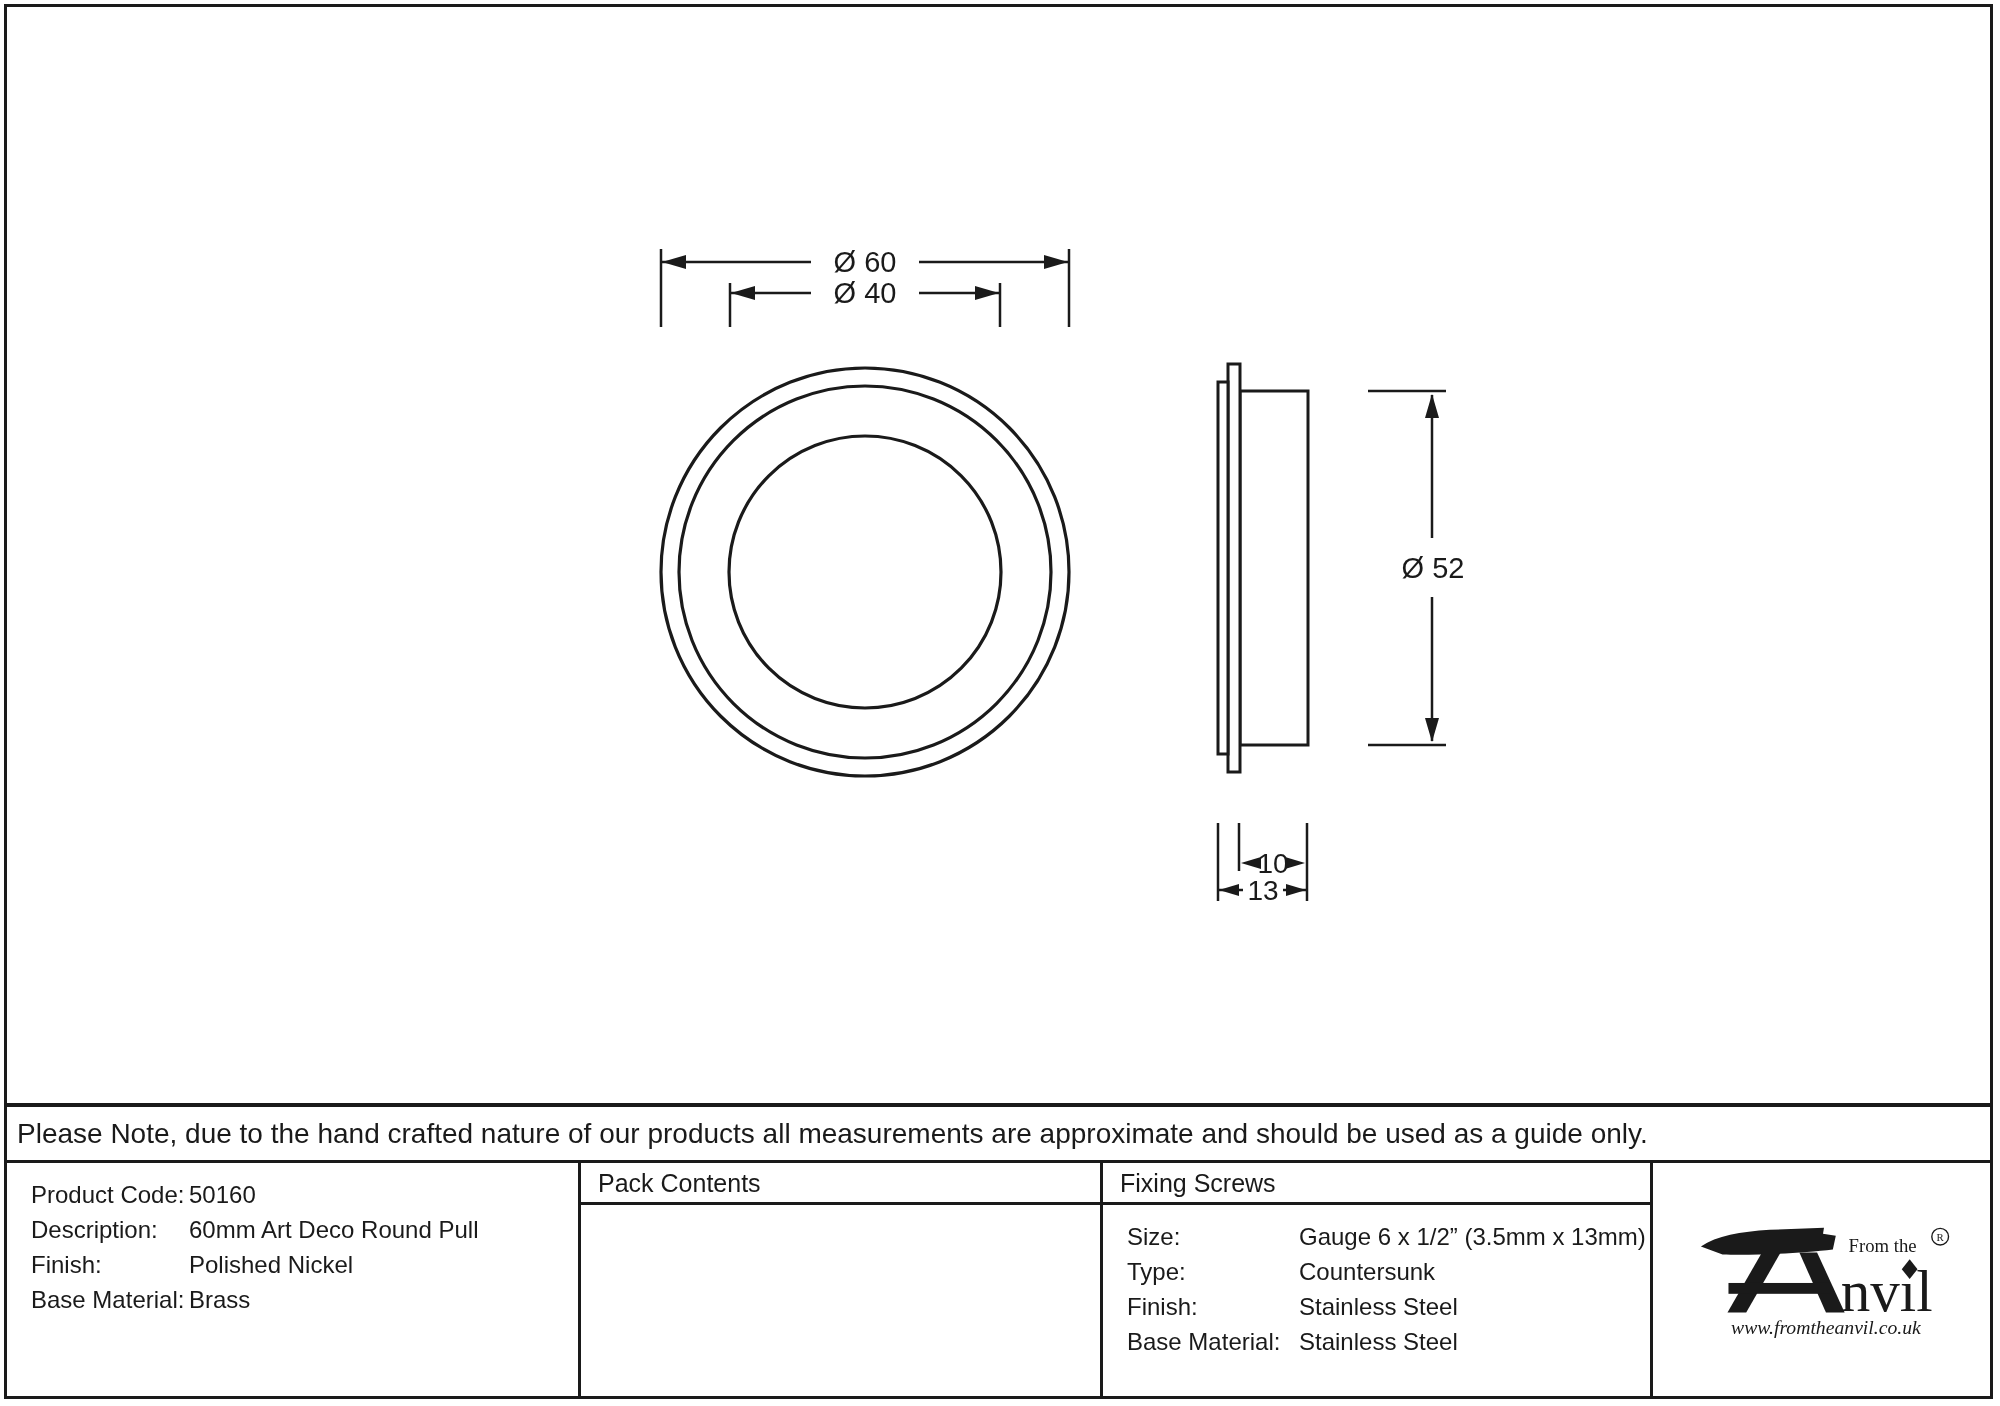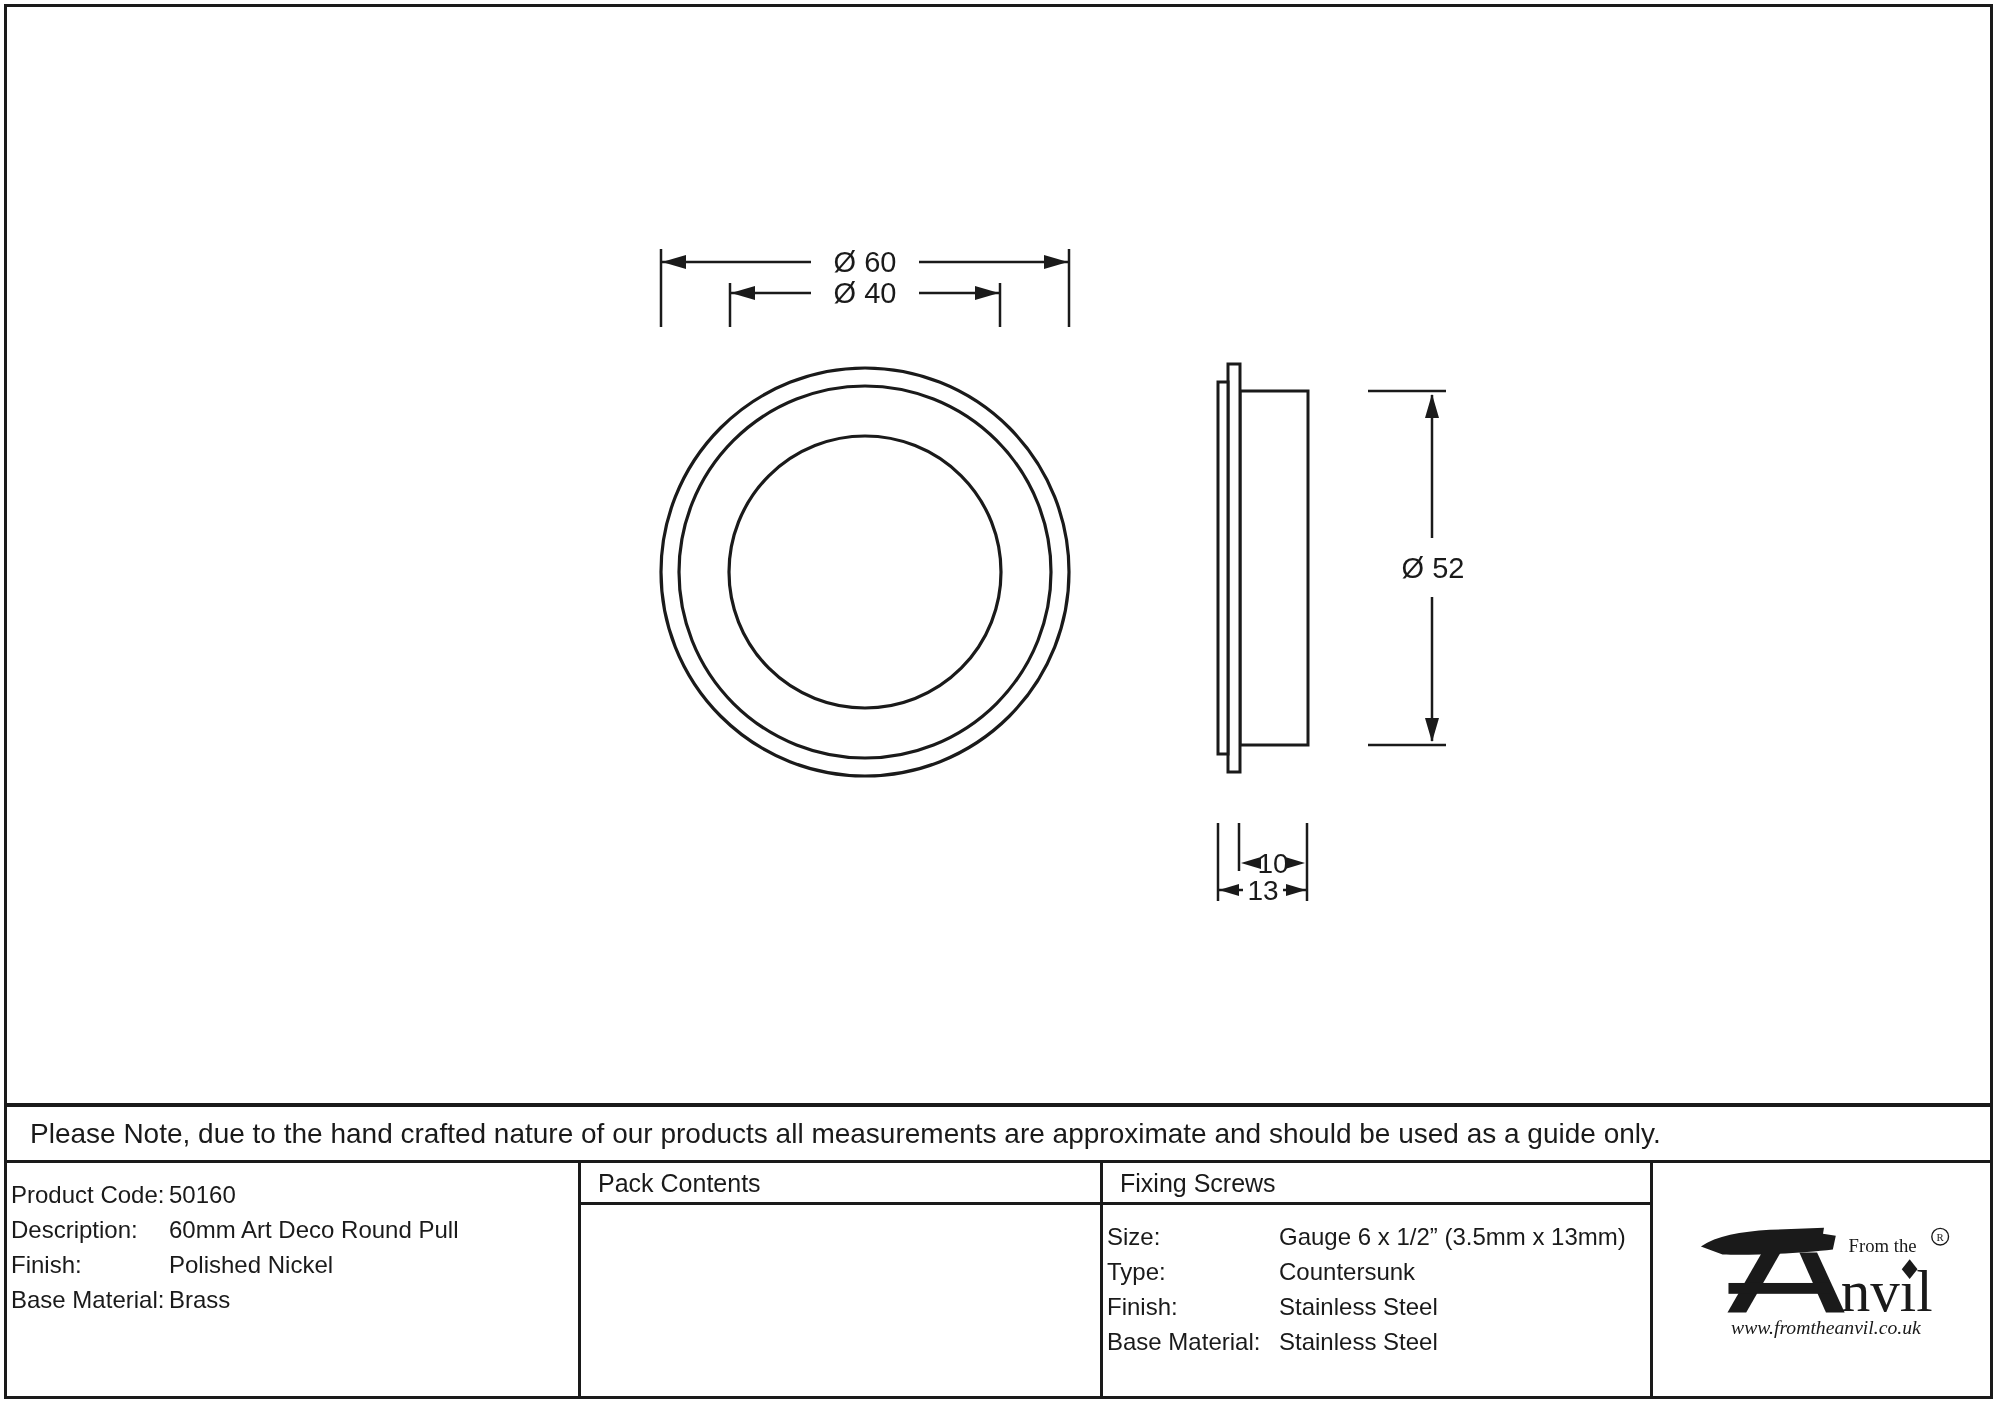--- a/index.html
+++ b/index.html
@@ -6,31 +6,31 @@
     font-family:"Liberation Sans",sans-serif;color:#1a1a1a;}
   #page{position:relative;width:1716px;height:1406px;background:#fff;}
   #frame{position:absolute;left:4px;top:4px;width:1983px;height:1389px;border:3px solid #1a1a1a;}
   
   #drawing{position:absolute;left:0;top:0;width:1986px;height:1096px;}
   #drawing svg{display:block;}
   
   #note-bar{position:absolute;left:0;top:1096px;width:1986px;height:53px;
     border-top:4px solid #1a1a1a;border-bottom:3px solid #1a1a1a;
     font-size:28px;line-height:53px;white-space:nowrap;}
-  #note-bar .note-text{padding-left:23px;}
+  #note-bar .note-text{padding-left:10px;}
   
   #spec-table{position:absolute;left:0;top:1156px;width:1986px;height:236px;}
   .col{position:absolute;top:0;height:236px;box-sizing:border-box;}
   #col-product{left:0;width:571px;}
   #col-pack{left:571px;width:522px;border-left:3px solid #1a1a1a;}
   #col-screws{left:1093px;width:550px;border-left:3px solid #1a1a1a;}
   #col-logo{left:1643px;width:343px;border-left:3px solid #1a1a1a;}
   .cell-header{height:39px;line-height:40px;border-bottom:3px solid #1a1a1a;
     font-size:25px;padding-left:17px;}
-  .cell-body{padding:14px 0 0 4px;font-size:24px;}
+  .cell-body{padding:14px 0 0 24px;font-size:24px;}
   .spec-row{line-height:35px;white-space:nowrap;}
   .lbl{display:inline-block;}
   #col-product .lbl{width:158px;}
   #col-screws .lbl{width:172px;}
   
   #logo-box{display:flex;align-items:center;justify-content:center;height:100%;}
 </style>
 </head>
 <body>
 

